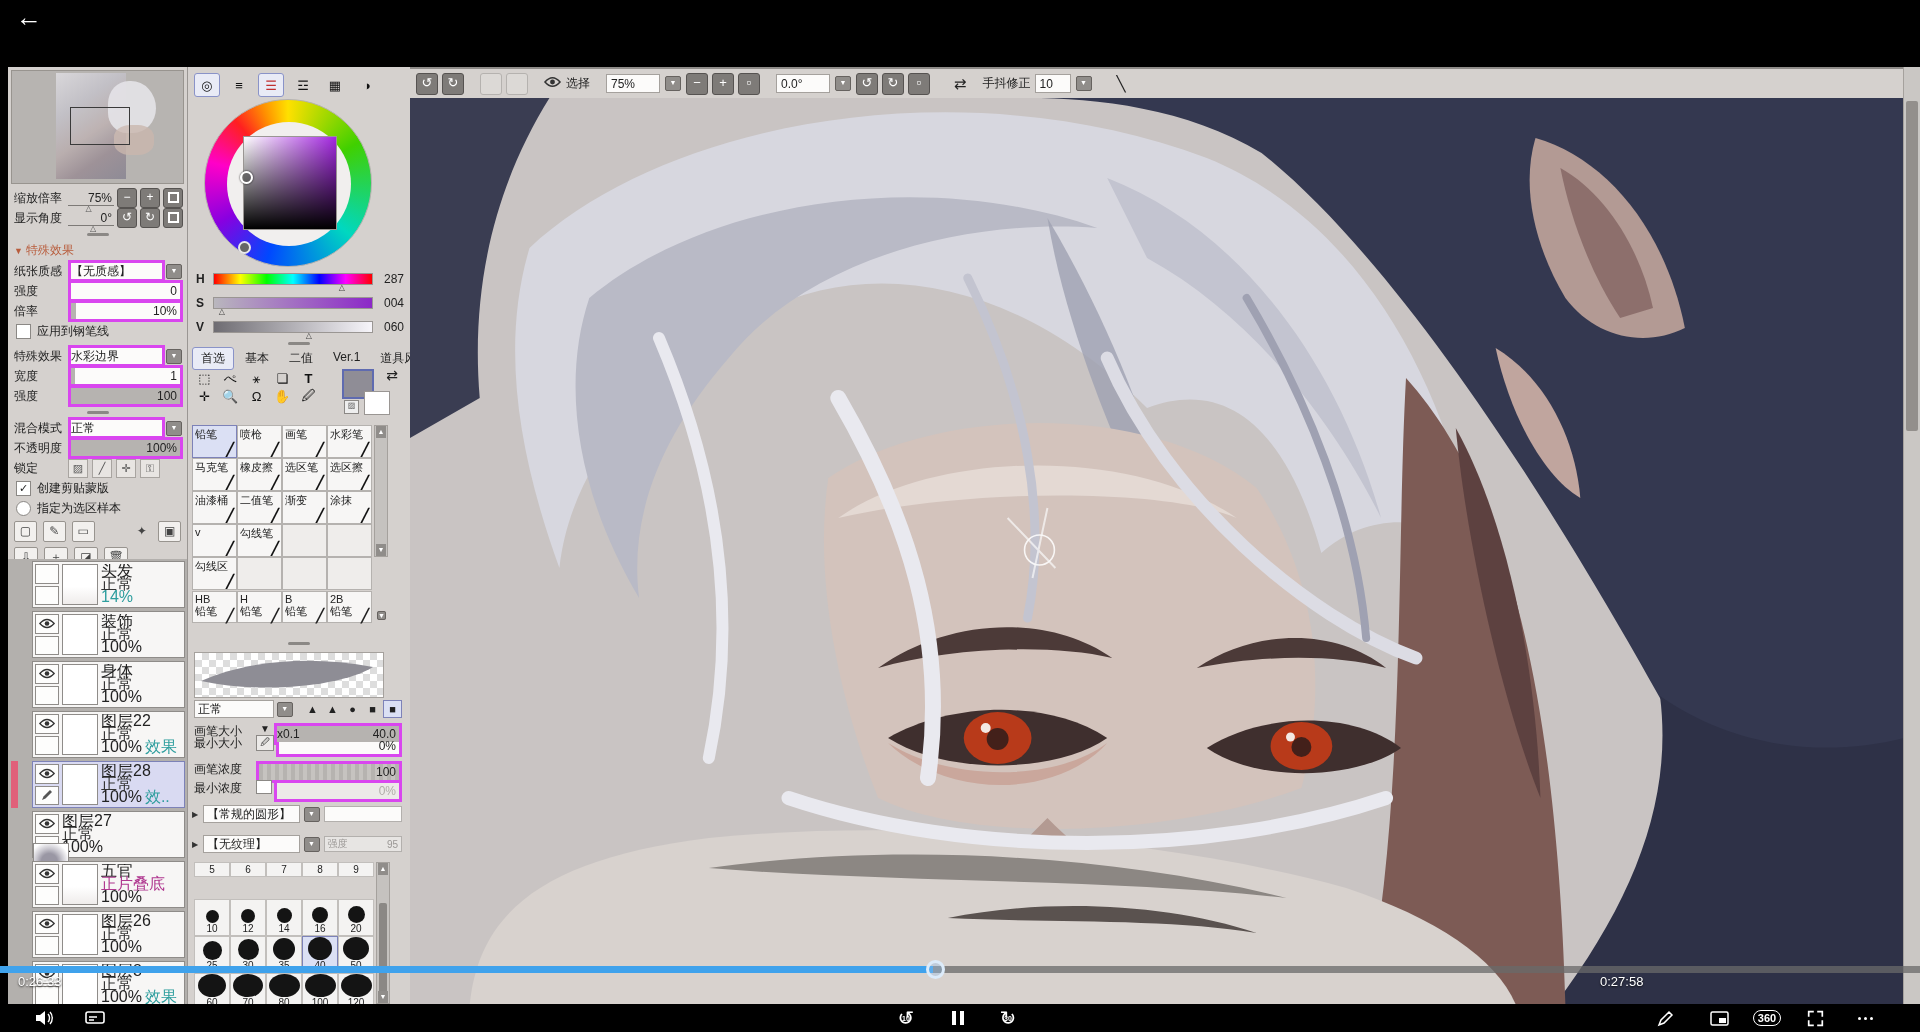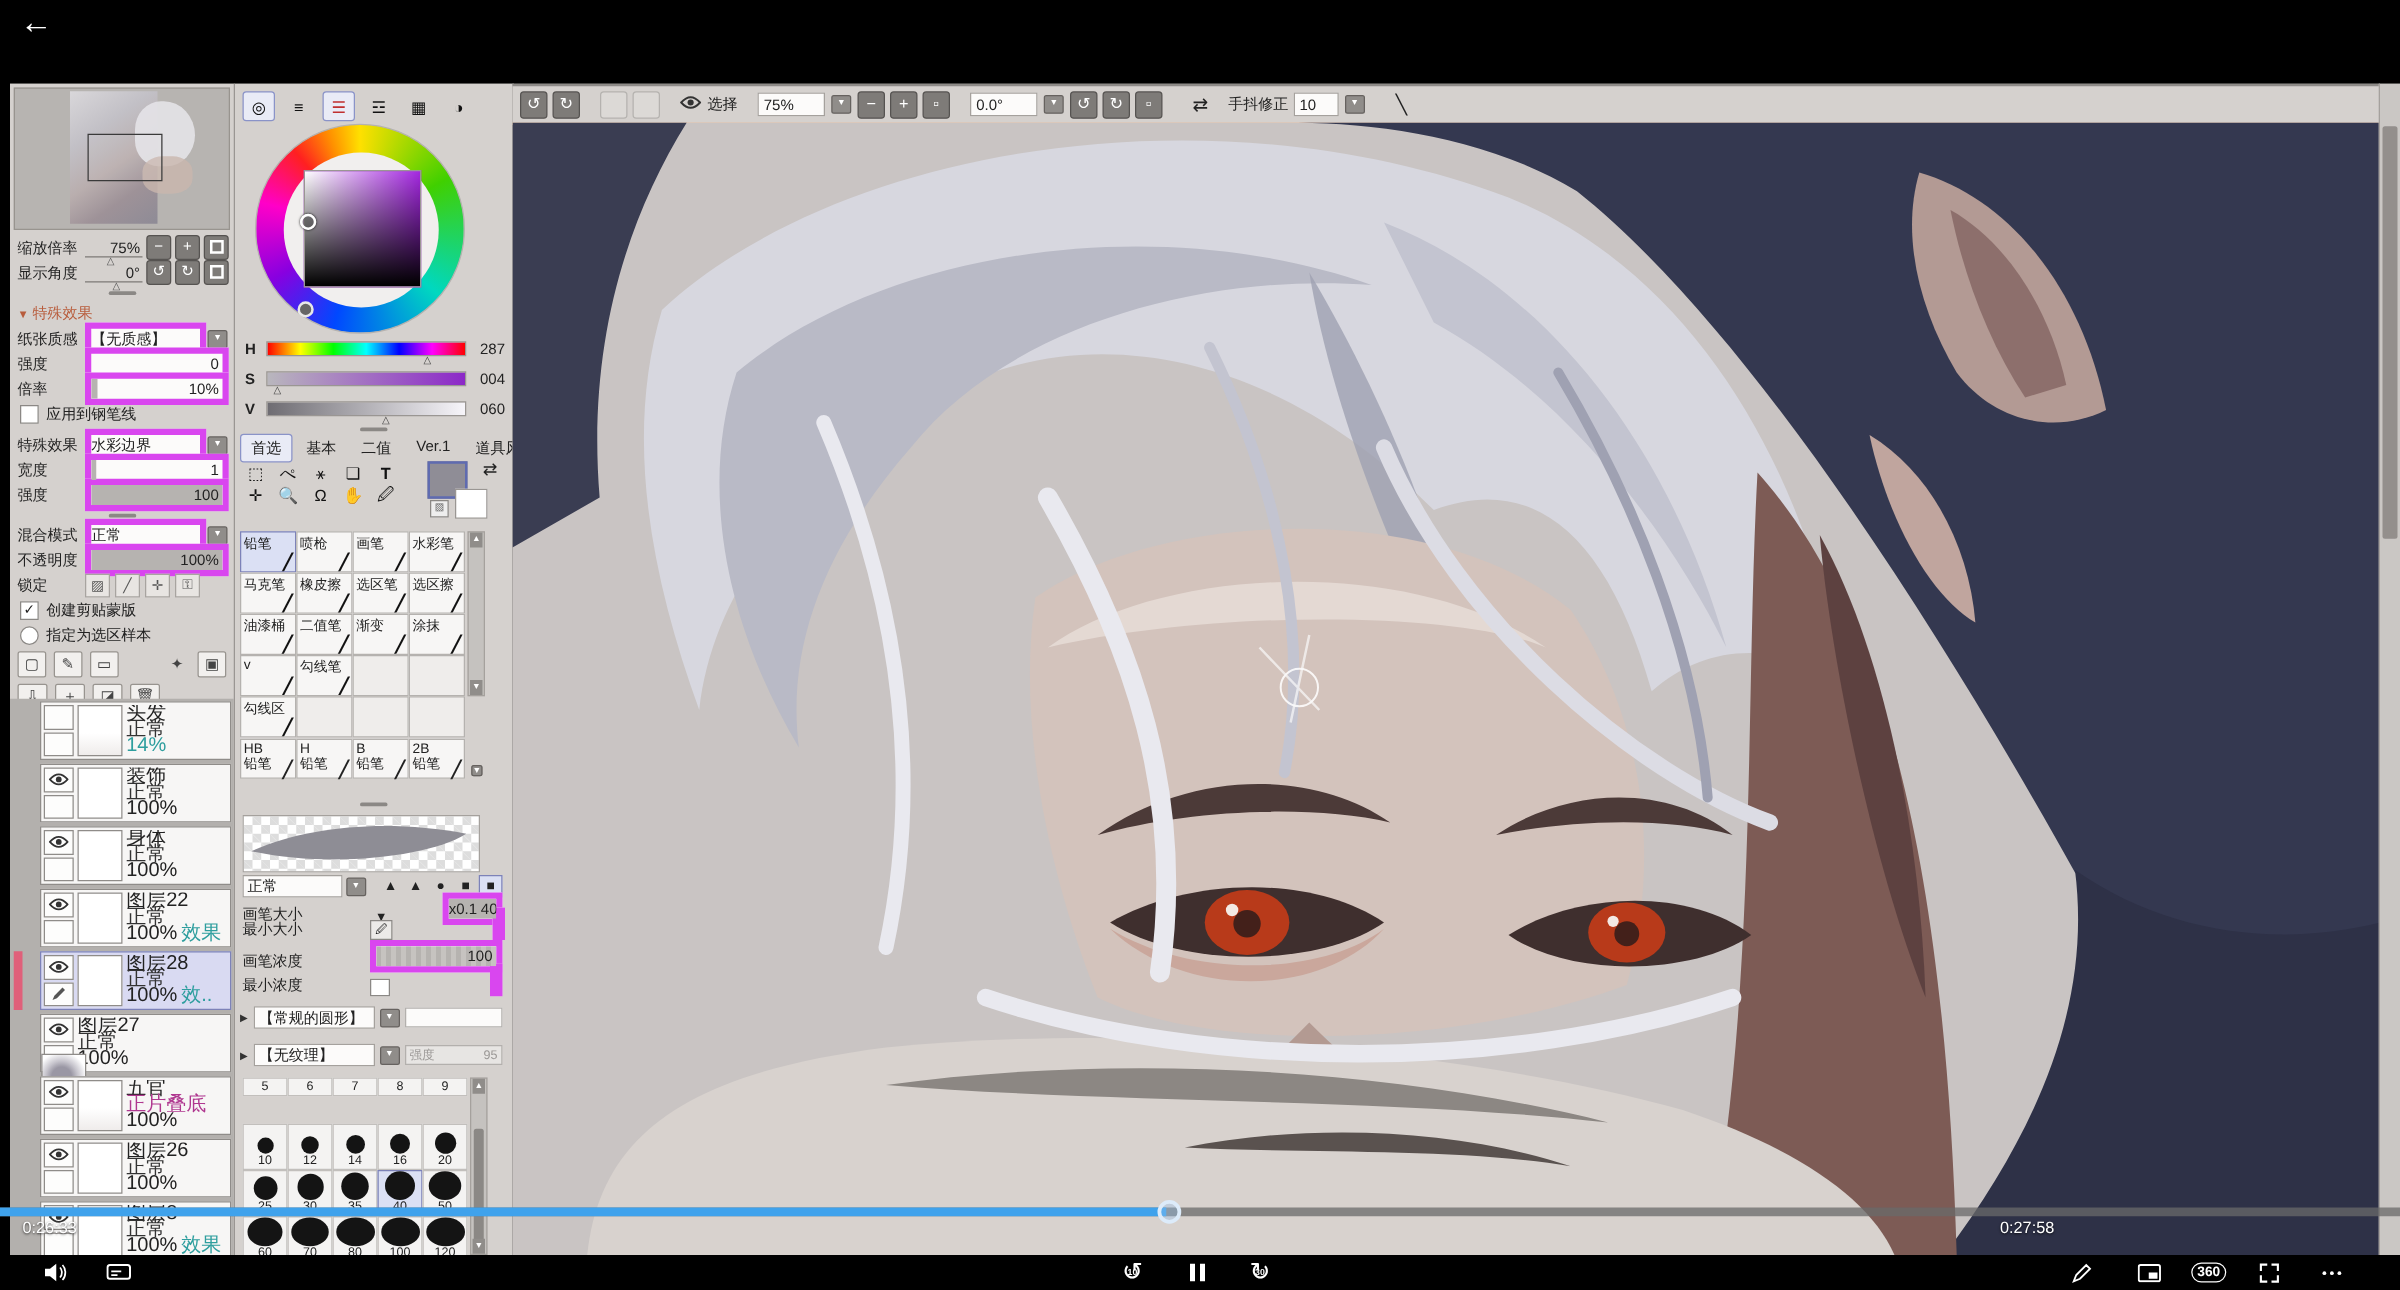--- a/index.html
+++ b/index.html
@@ -21,21 +21,21 @@
   .prow .lbl{width:54px;flex:none;white-space:nowrap;}
   .valunderline{flex:1;text-align:right;border-bottom:1px solid #7d7a77;padding-right:2px;position:relative;}
   .tri{position:absolute;top:13px;font-size:8px;color:#555;}
   .sqbtn{width:18px;height:18px;margin-left:3px;flex:none;background:#7e7b78;border:1px solid #565351;border-radius:3px;
          color:#fff;font-size:12px;line-height:16px;text-align:center;cursor:pointer;}
   .sqbtn.inner::after{content:"";display:inline-block;width:7px;height:7px;border:2px solid #fff;margin-top:3px;}
   .sep{height:4px;margin:4px 0;position:relative;}
   .sep::after{content:"";position:absolute;left:50%;top:1px;width:22px;height:3px;margin-left:-11px;background:#8b8885;border-radius:2px;}
   .sechead{color:#b85c3c;font-weight:normal;padding:2px 0 2px 6px;}
   .sechead .caret{font-size:9px;margin-right:3px;}
-  .inbox{flex:1;height:16px;background:#fcfbfa;border:5px solid #d946ef;display:flex;align-items:center;position:relative;overflow:hidden;}
+  .inbox{flex:1;height:16px;background:#fcfbfa;border:3px solid #d946ef;display:flex;align-items:center;position:relative;overflow:hidden;}
   .inbox .v{flex:1;text-align:right;padding-right:3px;position:relative;z-index:2;}
   .inbox .fill{position:absolute;left:0;top:0;bottom:0;background:#b6b3b0;z-index:1;}
   .droparrow{width:14px;height:13px;flex:none;margin:0 1px;background:#908d8a;border:1px solid #66625f;border-radius:2px;
              color:#fff;font-size:7px;line-height:12px;text-align:center;}
   .chkrow{display:flex;align-items:center;height:20px;padding-left:8px;gap:6px;}
   .chk{width:13px;height:13px;background:#fff;border:1px solid #8b8885;flex:none;text-align:center;line-height:12px;font-size:11px;color:#222;}
   .radio{width:13px;height:13px;border-radius:50%;background:#fff;border:1px solid #8b8885;flex:none;}
   .lockico{width:18px;height:17px;border:1px solid #a8a4a0;background:#e8e5e2;margin-right:4px;flex:none;
            display:flex;align-items:center;justify-content:center;font-size:11px;color:#555;}
   .opsrow{display:flex;align-items:center;gap:6px;padding:2px 6px;height:22px;}
@@ -103,21 +103,21 @@
   .pendrop{position:absolute;left:188px;top:540px;}
   .strokeprev{position:absolute;left:6px;top:585px;width:188px;height:44px;border:1px solid #a5a19d;background:#fff;
     background-image:linear-gradient(45deg,#ddd 25%,transparent 25%,transparent 75%,#ddd 75%),linear-gradient(45deg,#ddd 25%,transparent 25%,transparent 75%,#ddd 75%);
     background-size:14px 14px;background-position:0 0,7px 7px;}
   .shaperow{position:absolute;left:6px;top:633px;right:8px;display:flex;align-items:center;gap:2px;height:18px;}
   .shaperow .dropbox{width:84px;}
   .dropbox{height:16px;background:#fcfbfa;border:1px solid #a5a19d;display:flex;align-items:center;padding-left:3px;}
   .dropbox span{flex:1;}
   .shapebtn{width:17px;height:16px;display:flex;align-items:center;justify-content:center;font-size:11px;border:1px solid transparent;}
   .shapebtn.sel{border-color:#7d82b8;background:#dbe0f4;}
-  .bsrow{position:absolute;left:6px;right:8px;height:17px;display:flex;align-items:flex-end;gap:40px;}
+  .bsrow{position:absolute;left:6px;right:8px;height:17px;display:flex;align-items:flex-start;}
   .bsrow .lbl{width:62px;flex:none;}
   .bsrow .pre{width:18px;flex:none;font-size:10px;text-align:center;}
   .minibtn{width:16px;height:14px;border:1px solid #8b8885;background:#eceae8;font-size:9px;text-align:center;line-height:13px;flex:none;}
   .presetrow{position:absolute;left:4px;right:8px;height:20px;display:flex;align-items:center;gap:3px;}
   .presetrow .arr{font-size:8px;width:8px;color:#333;}
   .presetrow .dropbox{flex:1.3;}
   .presetrow .side{flex:1;height:14px;border:1px solid #b3b0ad;background:#e7e5e3;position:relative;font-size:10px;color:#9a9795;display:flex;align-items:center;justify-content:space-between;padding:0 3px;}
   .sizegrid{position:absolute;left:6px;top:795px;width:180px;display:grid;grid-template-columns:repeat(5,36px);grid-auto-rows:37px;}
   .sizegrid .scell{border:1px solid #c2bfbc;background:#f4f3f2;position:relative;display:flex;flex-direction:column;align-items:center;justify-content:flex-end;cursor:pointer;}
   .sizegrid .scell.cut{height:13px;}

